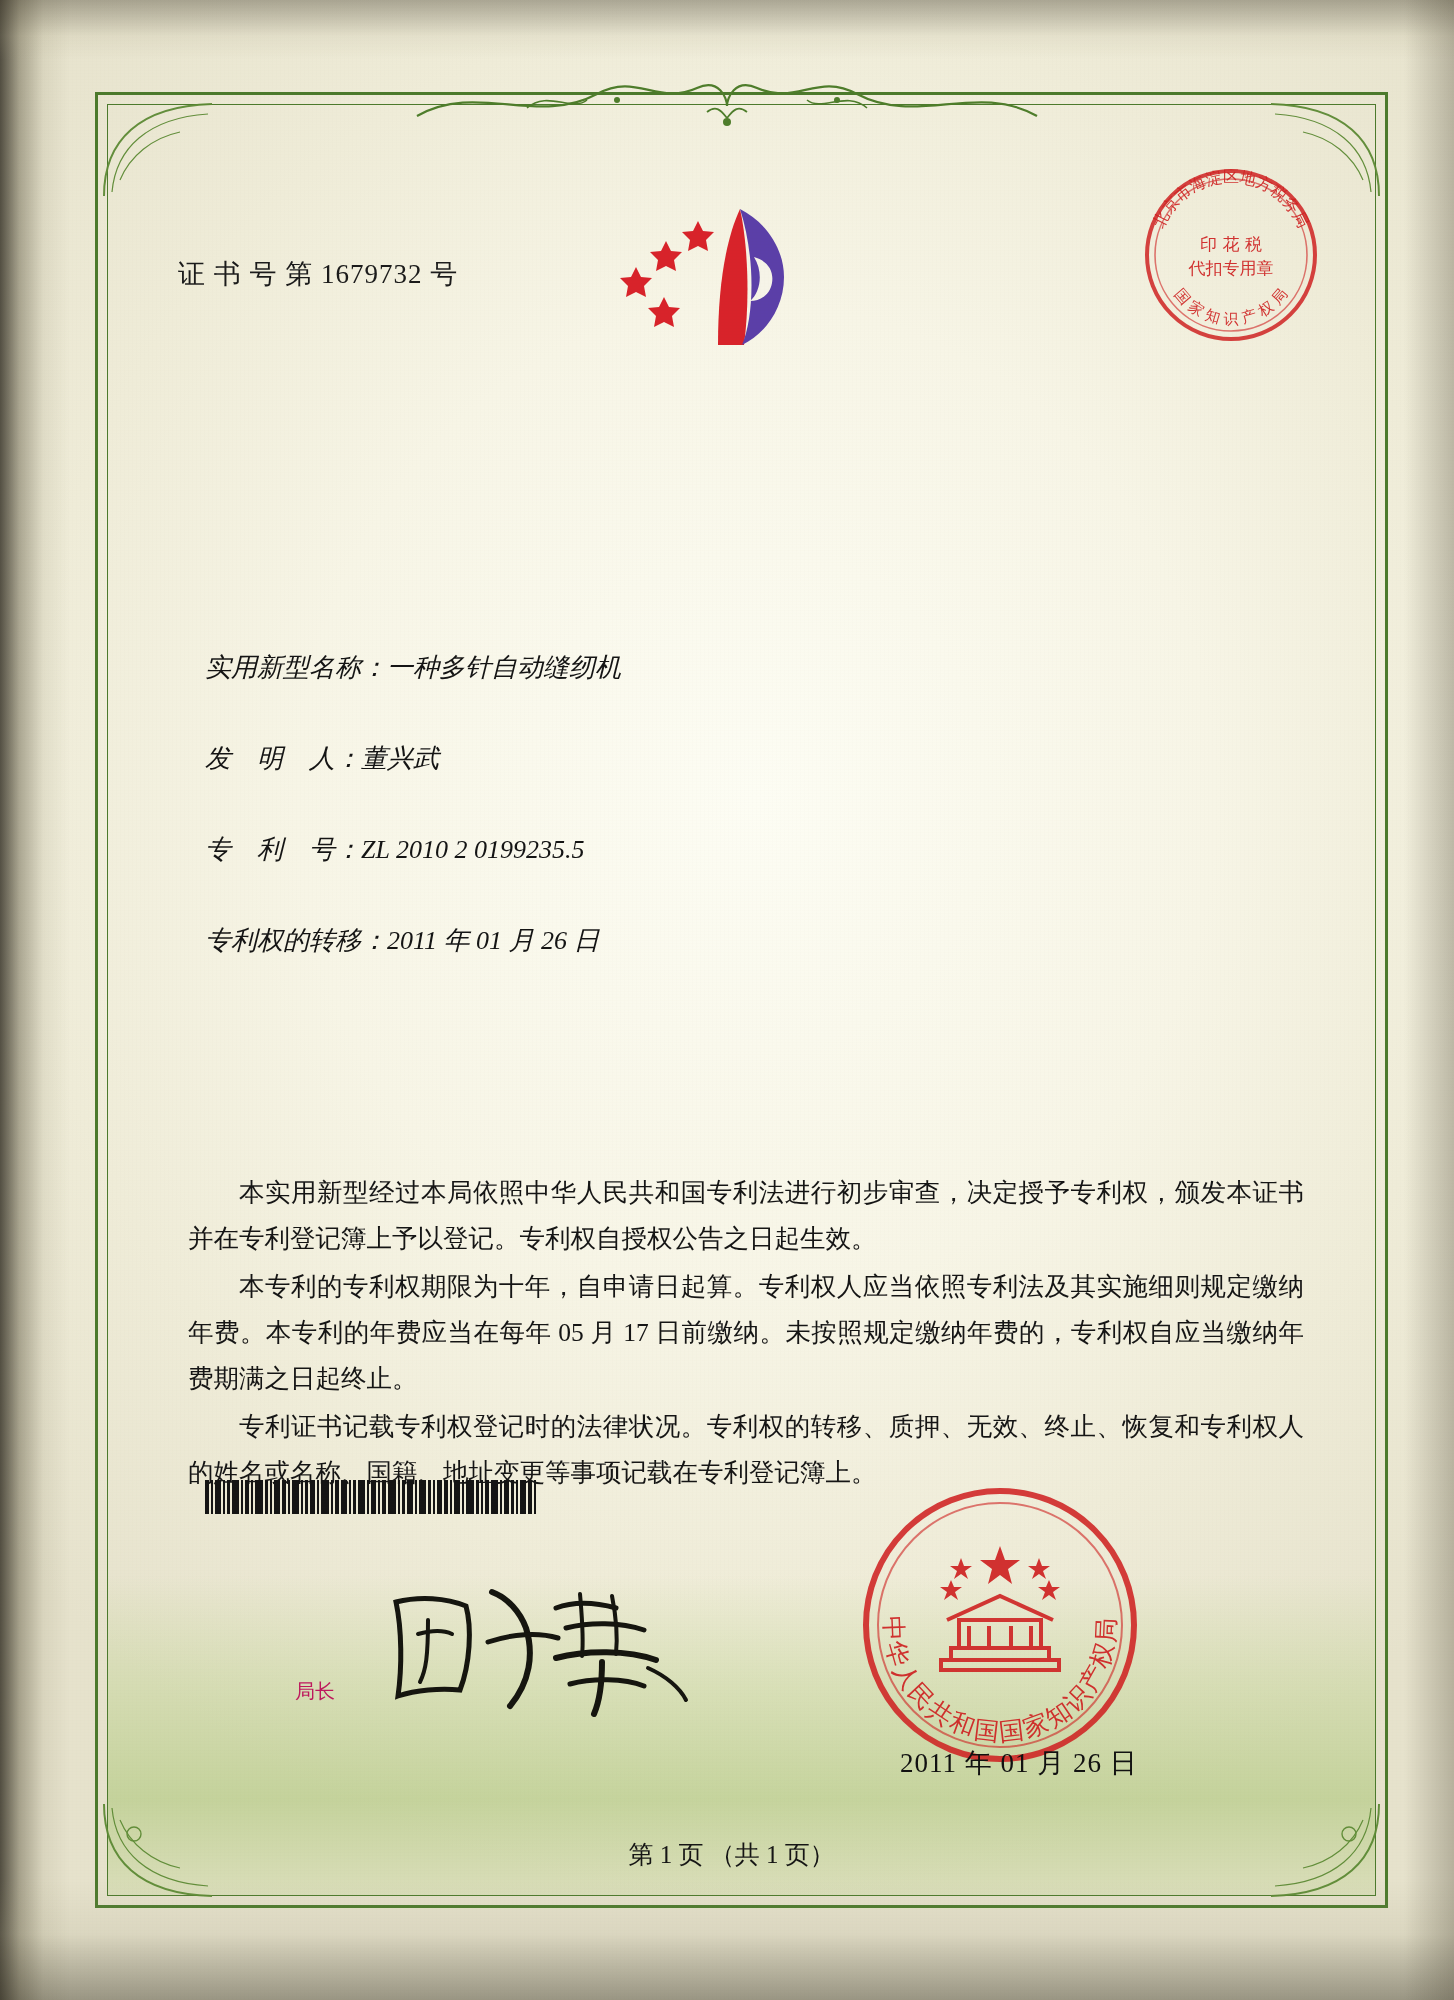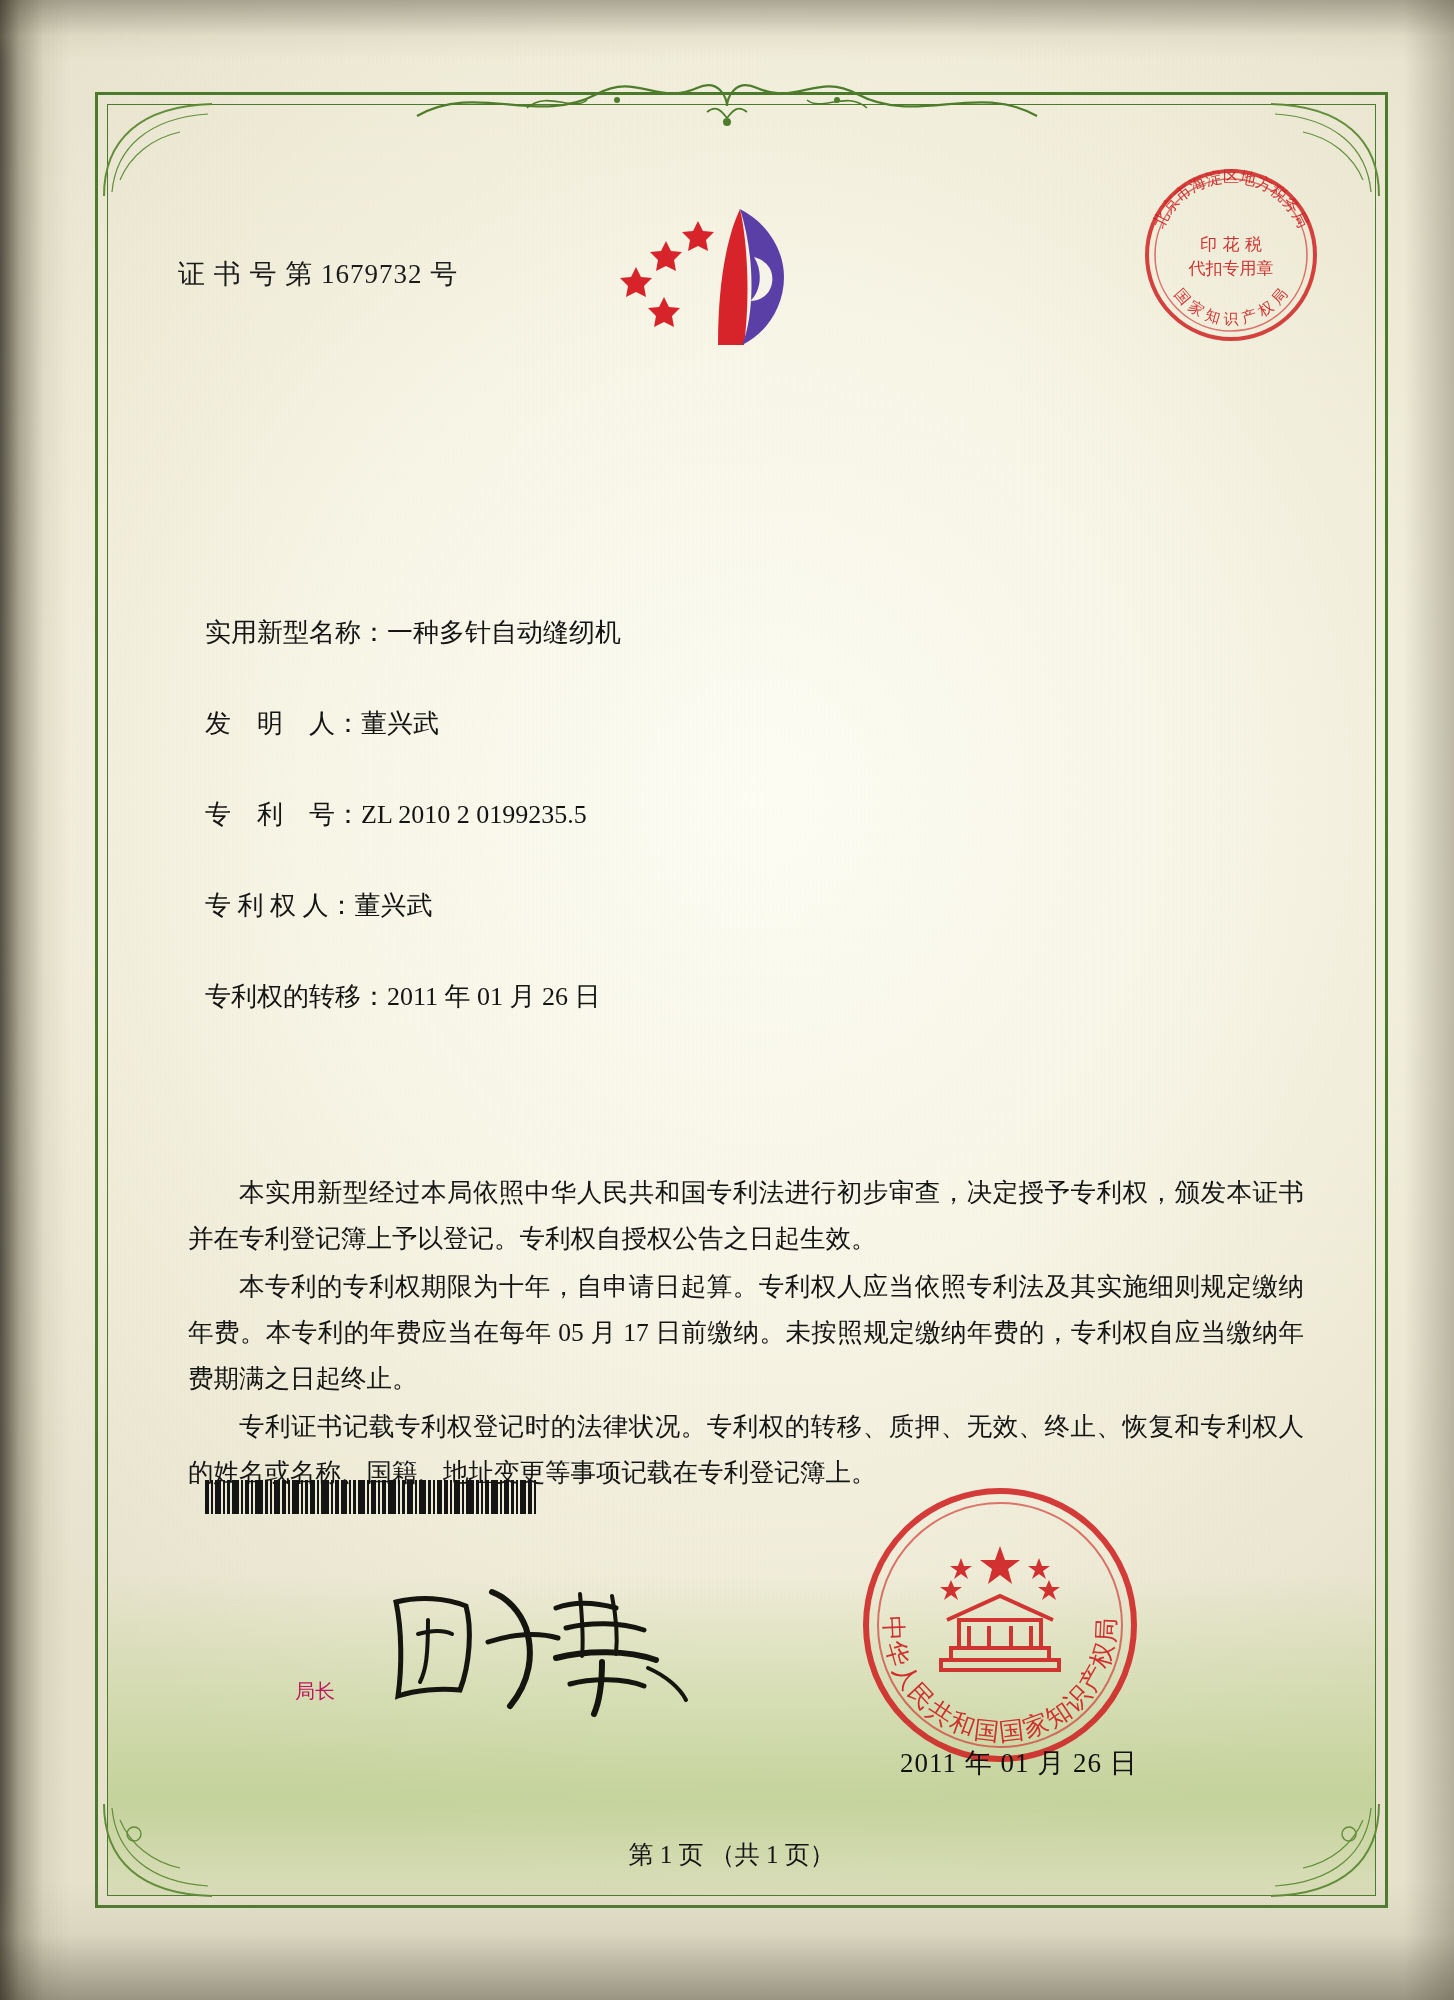--- a/index.html
+++ b/index.html
@@ -112,22 +112,23 @@
     font-size: 62px;
     font-weight: bold;
     letter-spacing: 8px;
     color: #121212;
     font-family: "DejaVu Serif", "Liberation Serif", serif;
   }
 
   .fields {
     position: absolute;
     left: 205px;
-    top: 615px;
+    top: 650px;
     width: 1000px;
+    font-style: italic;
   }
   .field-row {
     font-size: 26px;
     color: #141414;
     margin-bottom: 56px;
     white-space: nowrap;
   }
   .field-label {
     display: inline-block;
   }
@@ -307,23 +308,20 @@
 
   <div class="fields">
     <div class="field-row">
       <span class="field-label">实用新型名称：</span><span class="field-value">一种多针自动缝纫机</span>
     </div>
     <div class="field-row">
       <span class="field-label">发　明　人：</span><span class="field-value">董兴武</span>
     </div>
     <div class="field-row">
       <span class="field-label">专　利　号：</span><span class="field-value">ZL 2010 2 0199235.5</span>
-    </div>
-    <div class="field-row">
-      <span class="field-label">专 利 权 人：</span><span class="field-value">董兴武</span>
     </div>
     <div class="field-row">
       <span class="field-label">专利权的转移：</span><span class="field-value">2011 年 01 月 26 日</span>
     </div>
   </div>
 
   <div class="body-text">
     <p>本实用新型经过本局依照中华人民共和国专利法进行初步审查，决定授予专利权，颁发本证书并在专利登记簿上予以登记。专利权自授权公告之日起生效。</p>
     <p>本专利的专利权期限为十年，自申请日起算。专利权人应当依照专利法及其实施细则规定缴纳年费。本专利的年费应当在每年 05 月 17 日前缴纳。未按照规定缴纳年费的，专利权自应当缴纳年费期满之日起终止。</p>
     <p>专利证书记载专利权登记时的法律状况。专利权的转移、质押、无效、终止、恢复和专利权人的姓名或名称、国籍、地址变更等事项记载在专利登记簿上。</p>

